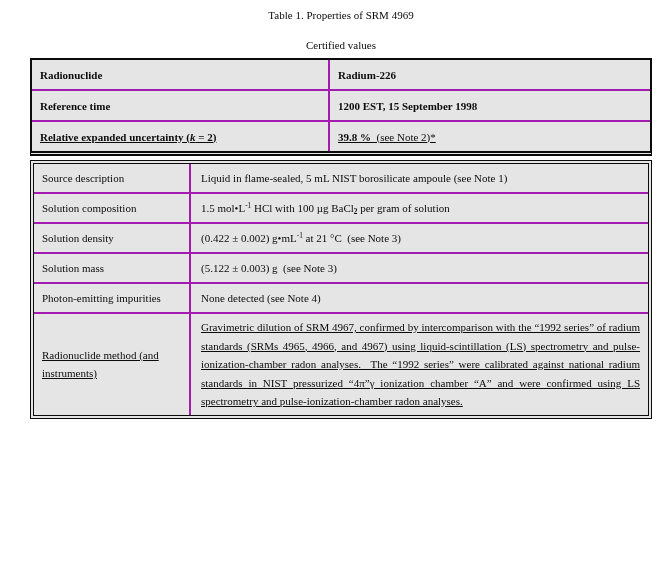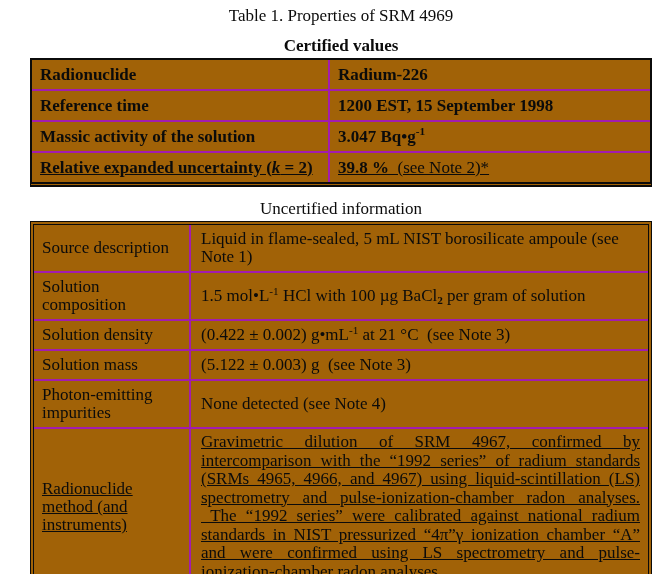--- a/index.html
+++ b/index.html
@@ -7,43 +7,43 @@
     padding: 0;
     background: #ffffff;
   }
   .page {
     position: relative;
     width: 665px;
     height: 574px;
     background: #ffffff;
     color: #0b0b0b;
     font-family: "Liberation Serif", "DejaVu Serif", serif;
-    font-size: 17px;
+    font-size: 11px;
     overflow: hidden;
     box-sizing: border-box;
     padding-top: 7px;
   }
   .content {
     margin-left: 30px;
     width: 622px;
   }
   .doc-title {
     text-align: center;
     line-height: 17px;
     font-weight: normal;
   }
   .section-heading {
     text-align: center;
     line-height: 17px;
     margin-top: 13px;
   }
-  .section-heading.bold { font-weight: bold; }
+  .section-heading.bold { font-weight: normal; }
   .tbl-wrap {
     margin-top: 4px;
-    background: #a16207;
+    background: #e5e5e5;
   }
   .tbl-wrap.certified-border {
     border: 2px solid #0b0b0b;
     border-bottom: 5px double #0b0b0b;
   }
   .tbl-wrap.uncertified-border {
     border: 4px double #0b0b0b;
   }
   table.grid {
     width: 100%;
@@ -107,32 +107,27 @@
         <tbody>
             <tr>
           <td class="label-cell"><span>Radionuclide</span></td>
           <td class="value-cell"><span class="seg-b">Radium-226</span></td>
         </tr>
         <tr>
           <td class="label-cell"><span>Reference time</span></td>
           <td class="value-cell"><span class="seg-b">1200 EST, 15 September 1998</span></td>
         </tr>
         <tr>
-          <td class="label-cell"><span>Massic activity of the solution</span></td>
-          <td class="value-cell"><span class="seg-b">3.047 Bq•g</span><sup class="seg-b">-1</sup></td>
-        </tr>
-        <tr>
           <td class="label-cell"><span>Relative expanded uncertainty (</span><span class="seg-i">k</span><span> = 2)</span></td>
           <td class="value-cell"><span class="seg-b">39.8 %</span><span>&nbsp; (see Note 2)*</span></td>
         </tr>
       </tbody>
         </table>
     </div>
 
-    <div class="section-heading">Uncertified information</div>
 
     <div class="tbl-wrap uncertified-border">
       <table class="grid uncertified-table">
         <tbody>
             <tr>
           <td class="label-cell"><span>Source description</span></td>
           <td class="value-cell"><span>Liquid in flame-sealed, 5 mL NIST borosilicate ampoule (see Note 1)</span></td>
         </tr>
         <tr>
           <td class="label-cell"><span>Solution composition</span></td>

